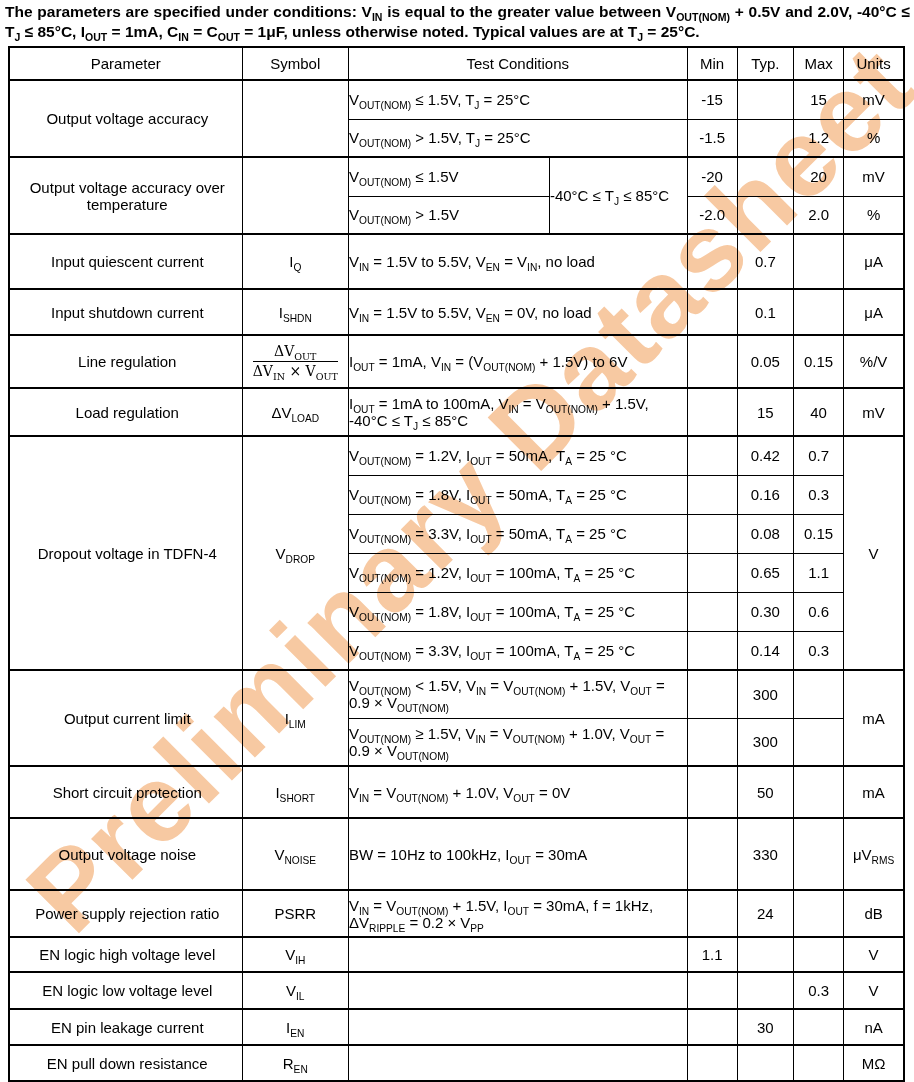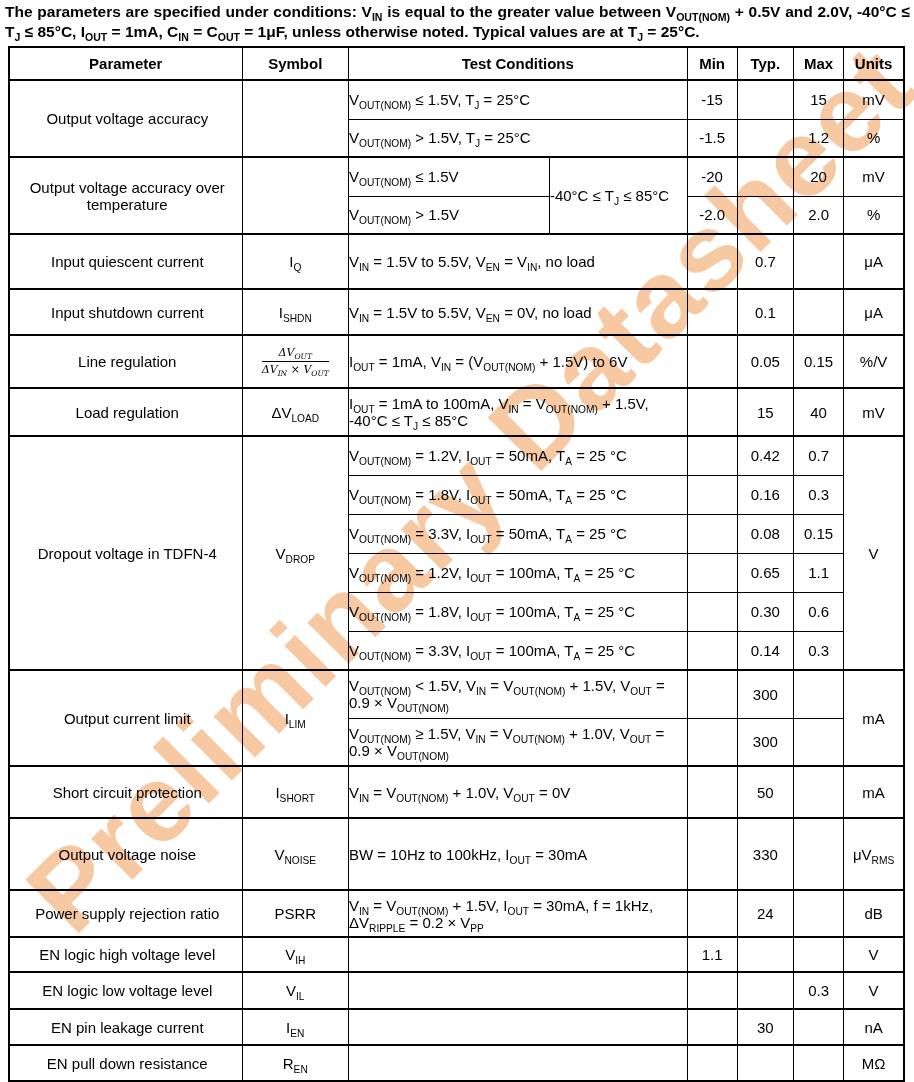--- a/index.html
+++ b/index.html
@@ -17,29 +17,29 @@
     position:absolute;top:2px;left:5px;width:905px;z-index:1;margin:0;
     font-size:15.5px;font-weight:bold;line-height:1.28;text-align:justify;
   }
   table.spec{
     position:absolute;top:46px;left:8px;z-index:1;width:897px;
     border-collapse:collapse;table-layout:fixed;
     border:2.5px solid #000;
     font-size:15px;
   }
   td,th{border:1px solid #000;vertical-align:middle;padding:2px 3px;background:transparent;overflow:hidden;}
-  th{font-size:15px;font-weight:bold;text-align:center;border-bottom:2px solid #000;}
+  th{font-size:15px;font-weight:normal;text-align:center;border-bottom:2px solid #000;}
   td.p{text-align:center;padding-left:9px;padding-right:6px;}
   td.c{text-align:left;padding-left:0;padding-right:6px;}
   td.s,td.v,td.u{text-align:center;}
   .gb{border-bottom:2px solid #000;}
   sub{font-size:68%;line-height:0;}
   .frac{
-    display:inline-block;font-family:"DejaVu Serif",serif;font-style:italic;
-    font-size:11px;line-height:1.25;
+    display:inline-block;font-family:"DejaVu Serif",serif;
+    font-size:14px;line-height:1.25;
   }
   .frac .num{display:block;border-bottom:1.4px solid #000;padding:0 4px 1px;}
   .frac .den{display:block;padding-top:1px;}
 </style>
 </head>
 <body>
 
 <div class="watermark">Preliminary Datasheet</div>
 
 <p class="intro">The parameters are specified under conditions: V<sub>IN</sub> is equal to the greater value between V<sub>OUT(NOM)</sub> + 0.5V and 2.0V, -40°C ≤ T<sub>J</sub> ≤ 85°C, I<sub>OUT</sub> = 1mA, C<sub>IN</sub> = C<sub>OUT</sub> = 1μF, unless otherwise noted. Typical values are at T<sub>J</sub> = 25°C.</p>

